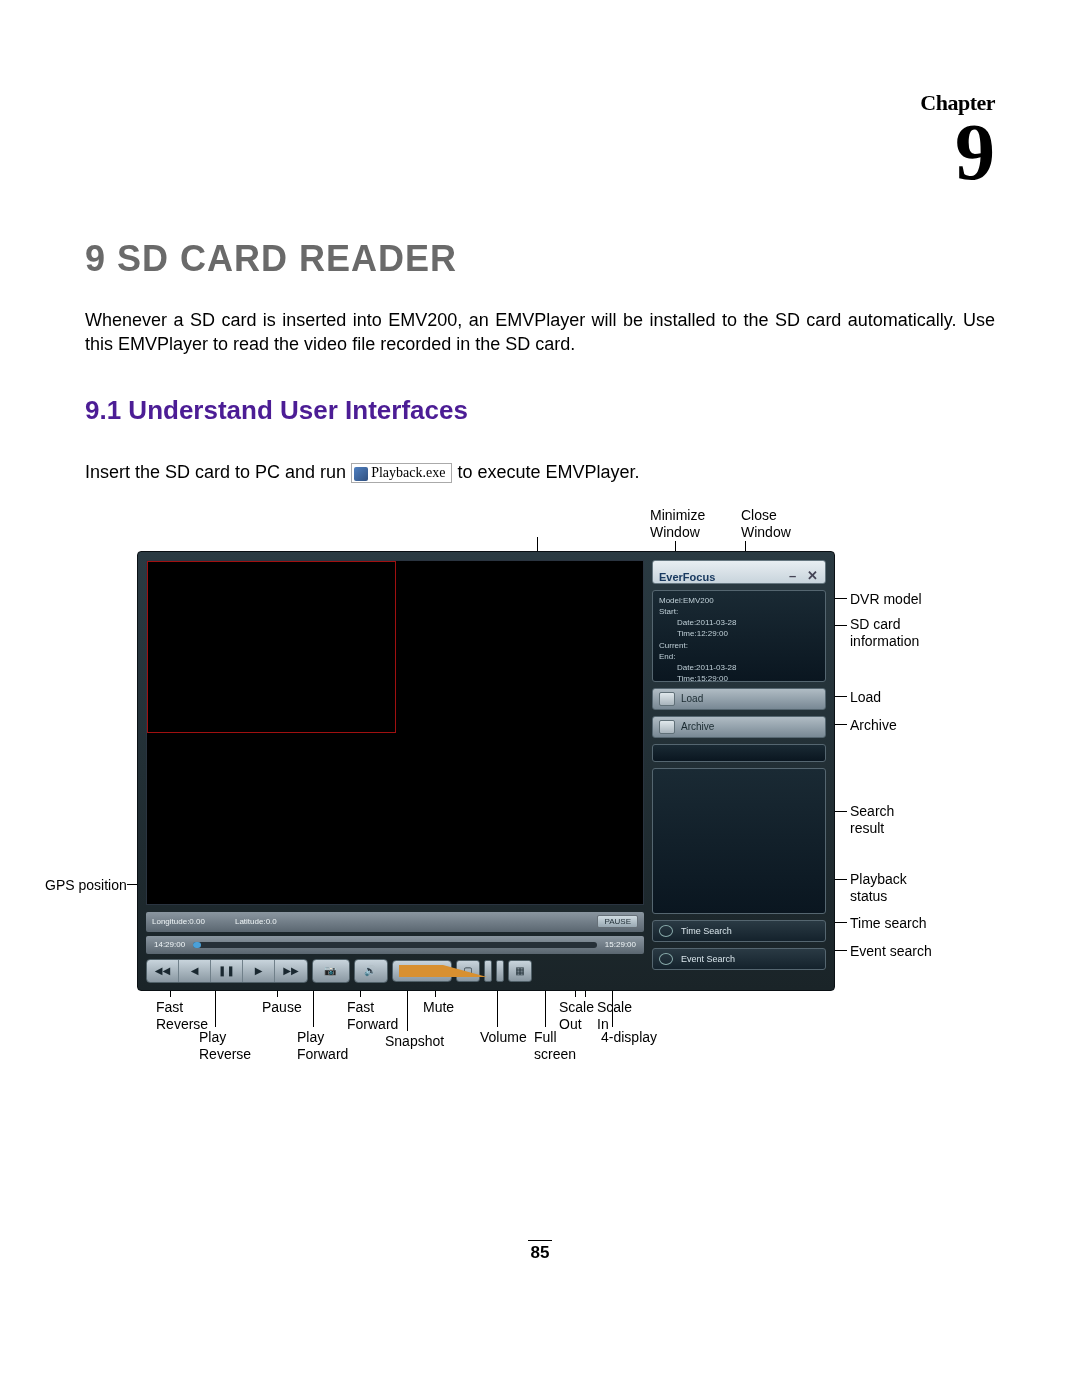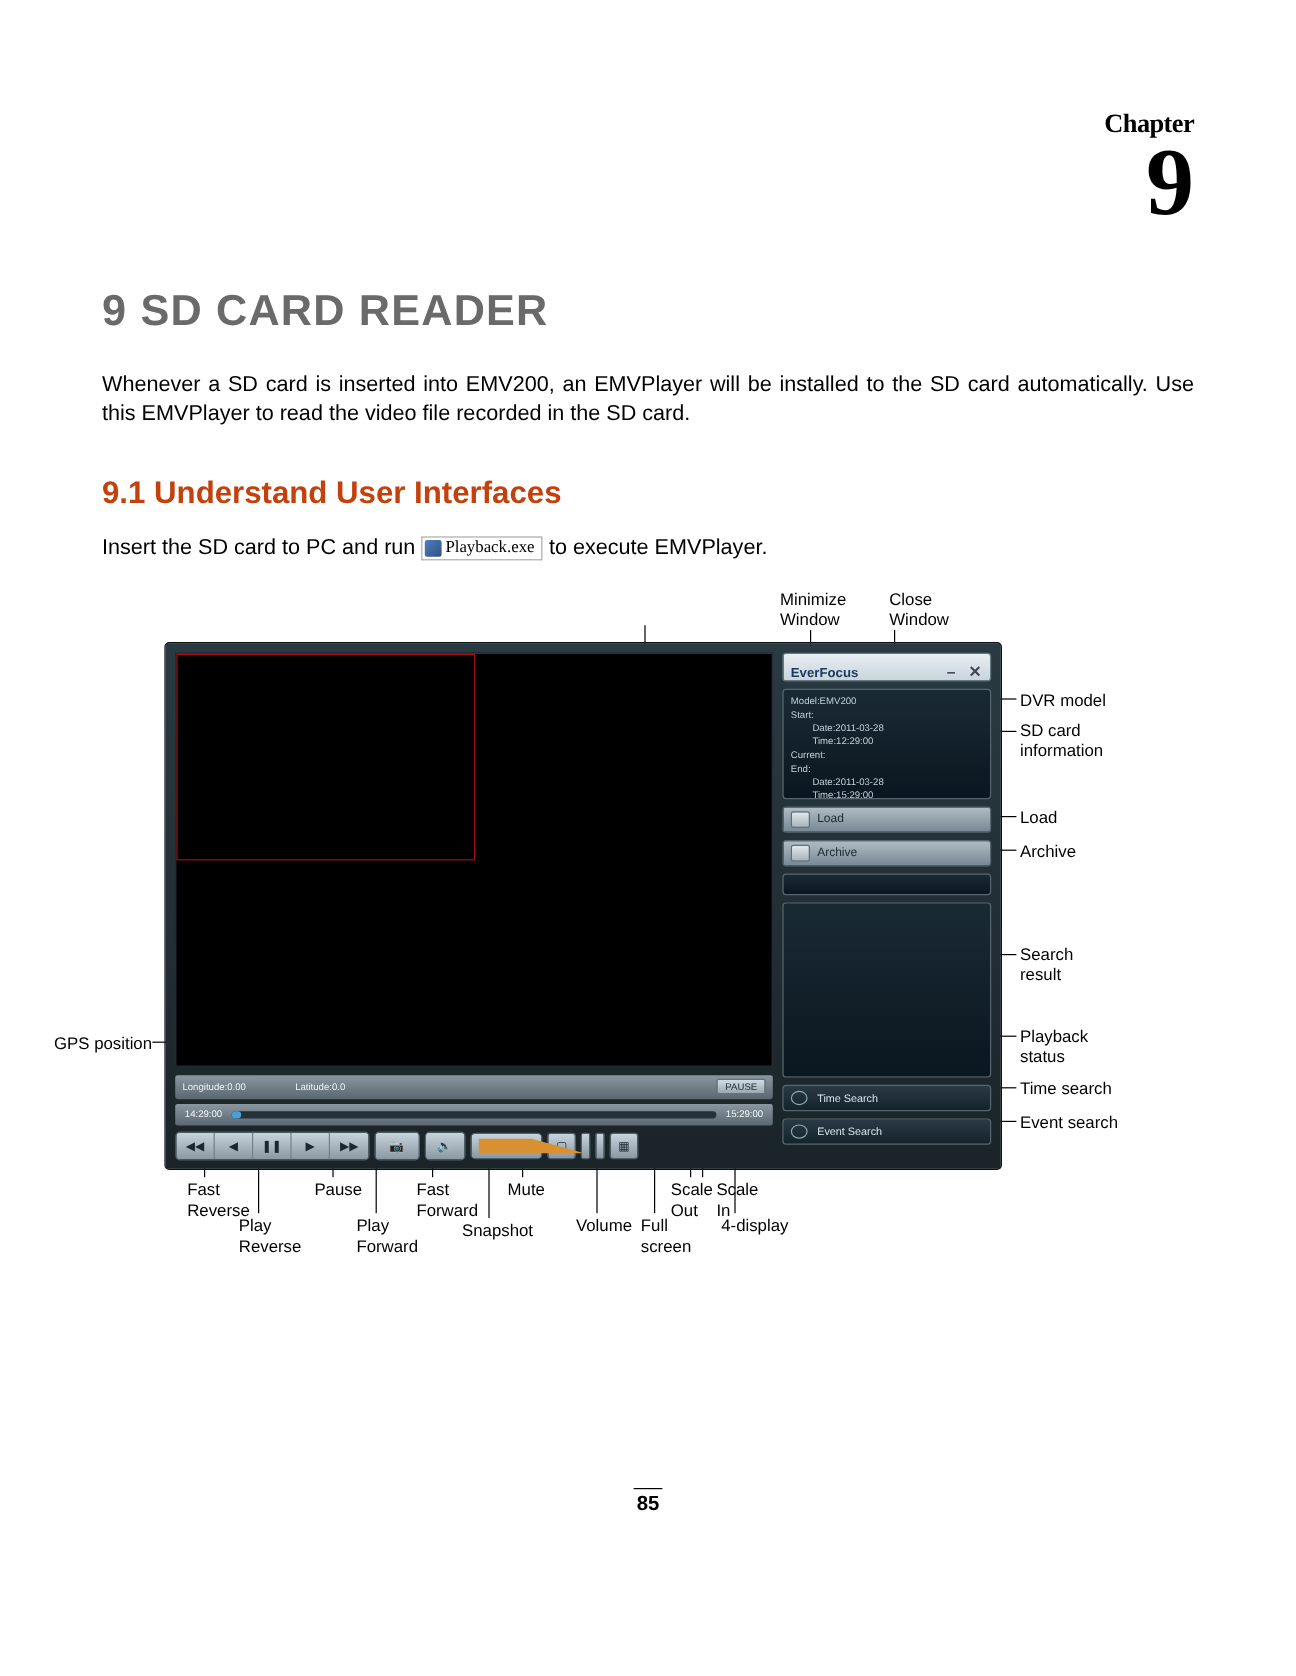--- a/index.html
+++ b/index.html
@@ -41,22 +41,22 @@
   .body-text {
     font-size: 18px;
     line-height: 1.35;
     text-align: justify;
     margin-bottom: 38px;
   }
   .h2 {
     font-family: Arial, Helvetica, sans-serif;
     font-weight: bold;
     font-size: 26px;
-    color: #c2410c;
-    margin-bottom: 20px;
+    color: #4c1d95;
+    margin-bottom: 36px;
   }
   .run-line { font-size: 18px; }
   .exe-badge {
     display: inline-block;
     border: 1px solid #aaa;
     background: #fff;
     font-size: 14px;
     padding: 1px 6px 1px 2px;
     font-family: 'Times New Roman', serif;
     vertical-align: middle;
@@ -452,21 +452,21 @@
           <span class="sicon"></span>
           <span>Time Search</span>
         </div>
         <div class="search-btn">
           <span class="sicon"></span>
           <span>Event Search</span>
         </div>
       </div>
 
       <div class="gps-bar">
-        <span style="display:flex;gap:41px;">
+        <span style="display:flex;gap:30px;">
           <span>Longitude:0.00</span>
           <span>Latitude:0.0</span>
         </span>
         <span class="pause-btn">PAUSE</span>
       </div>
 
       <div class="timeline">
         <span>14:29:00</span>
         <div class="track"></div>
         <span>15:29:00</span>

